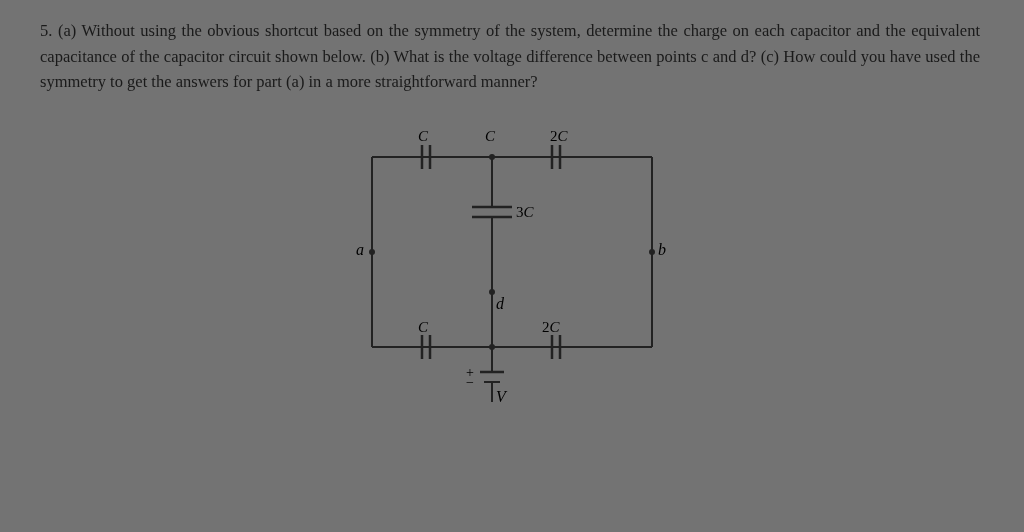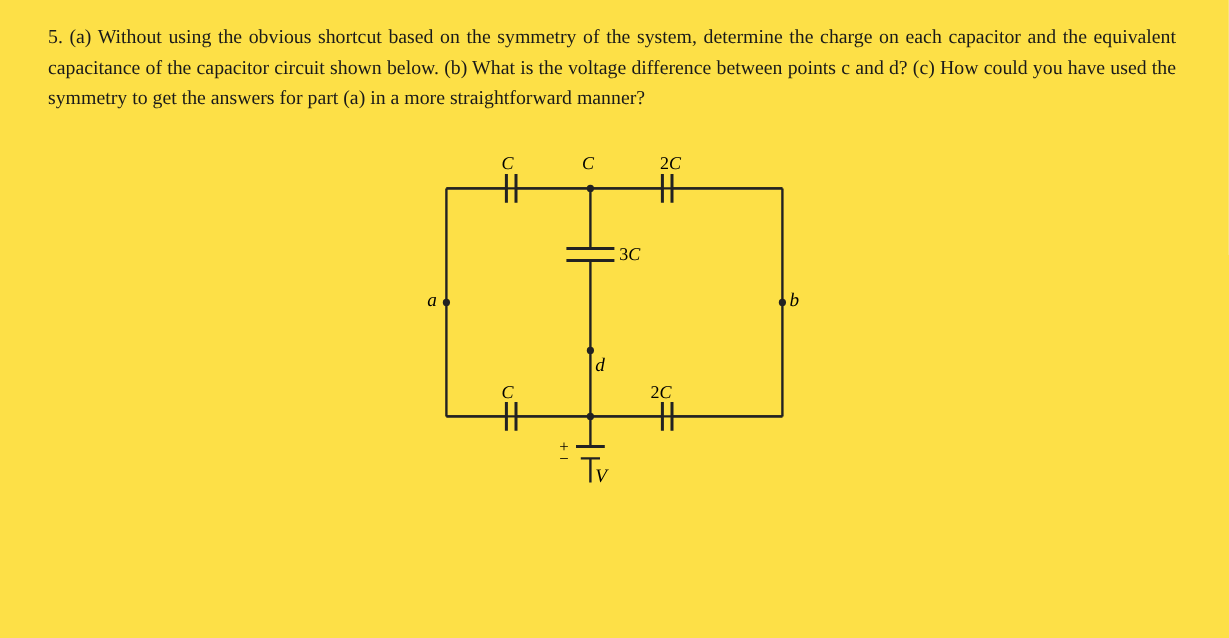--- a/index.html
+++ b/index.html
@@ -7,21 +7,21 @@
       background: #f0ede8;
       font-family: 'Times New Roman', Times, serif;
       width: 1024px;
       height: 532px;
       overflow: hidden;
       display: flex;
       align-items: flex-start;
       justify-content: center;
     }
     .page {
-      background: #fde047;
+      background: #737373;
       width: 1024px;
       min-height: 532px;
       padding: 18px 40px 20px 40px;
       position: relative;
     }
     .question-text {
       font-size: 16.5px;
       line-height: 1.55;
       color: #1a1a1a;
       text-align: justify;

